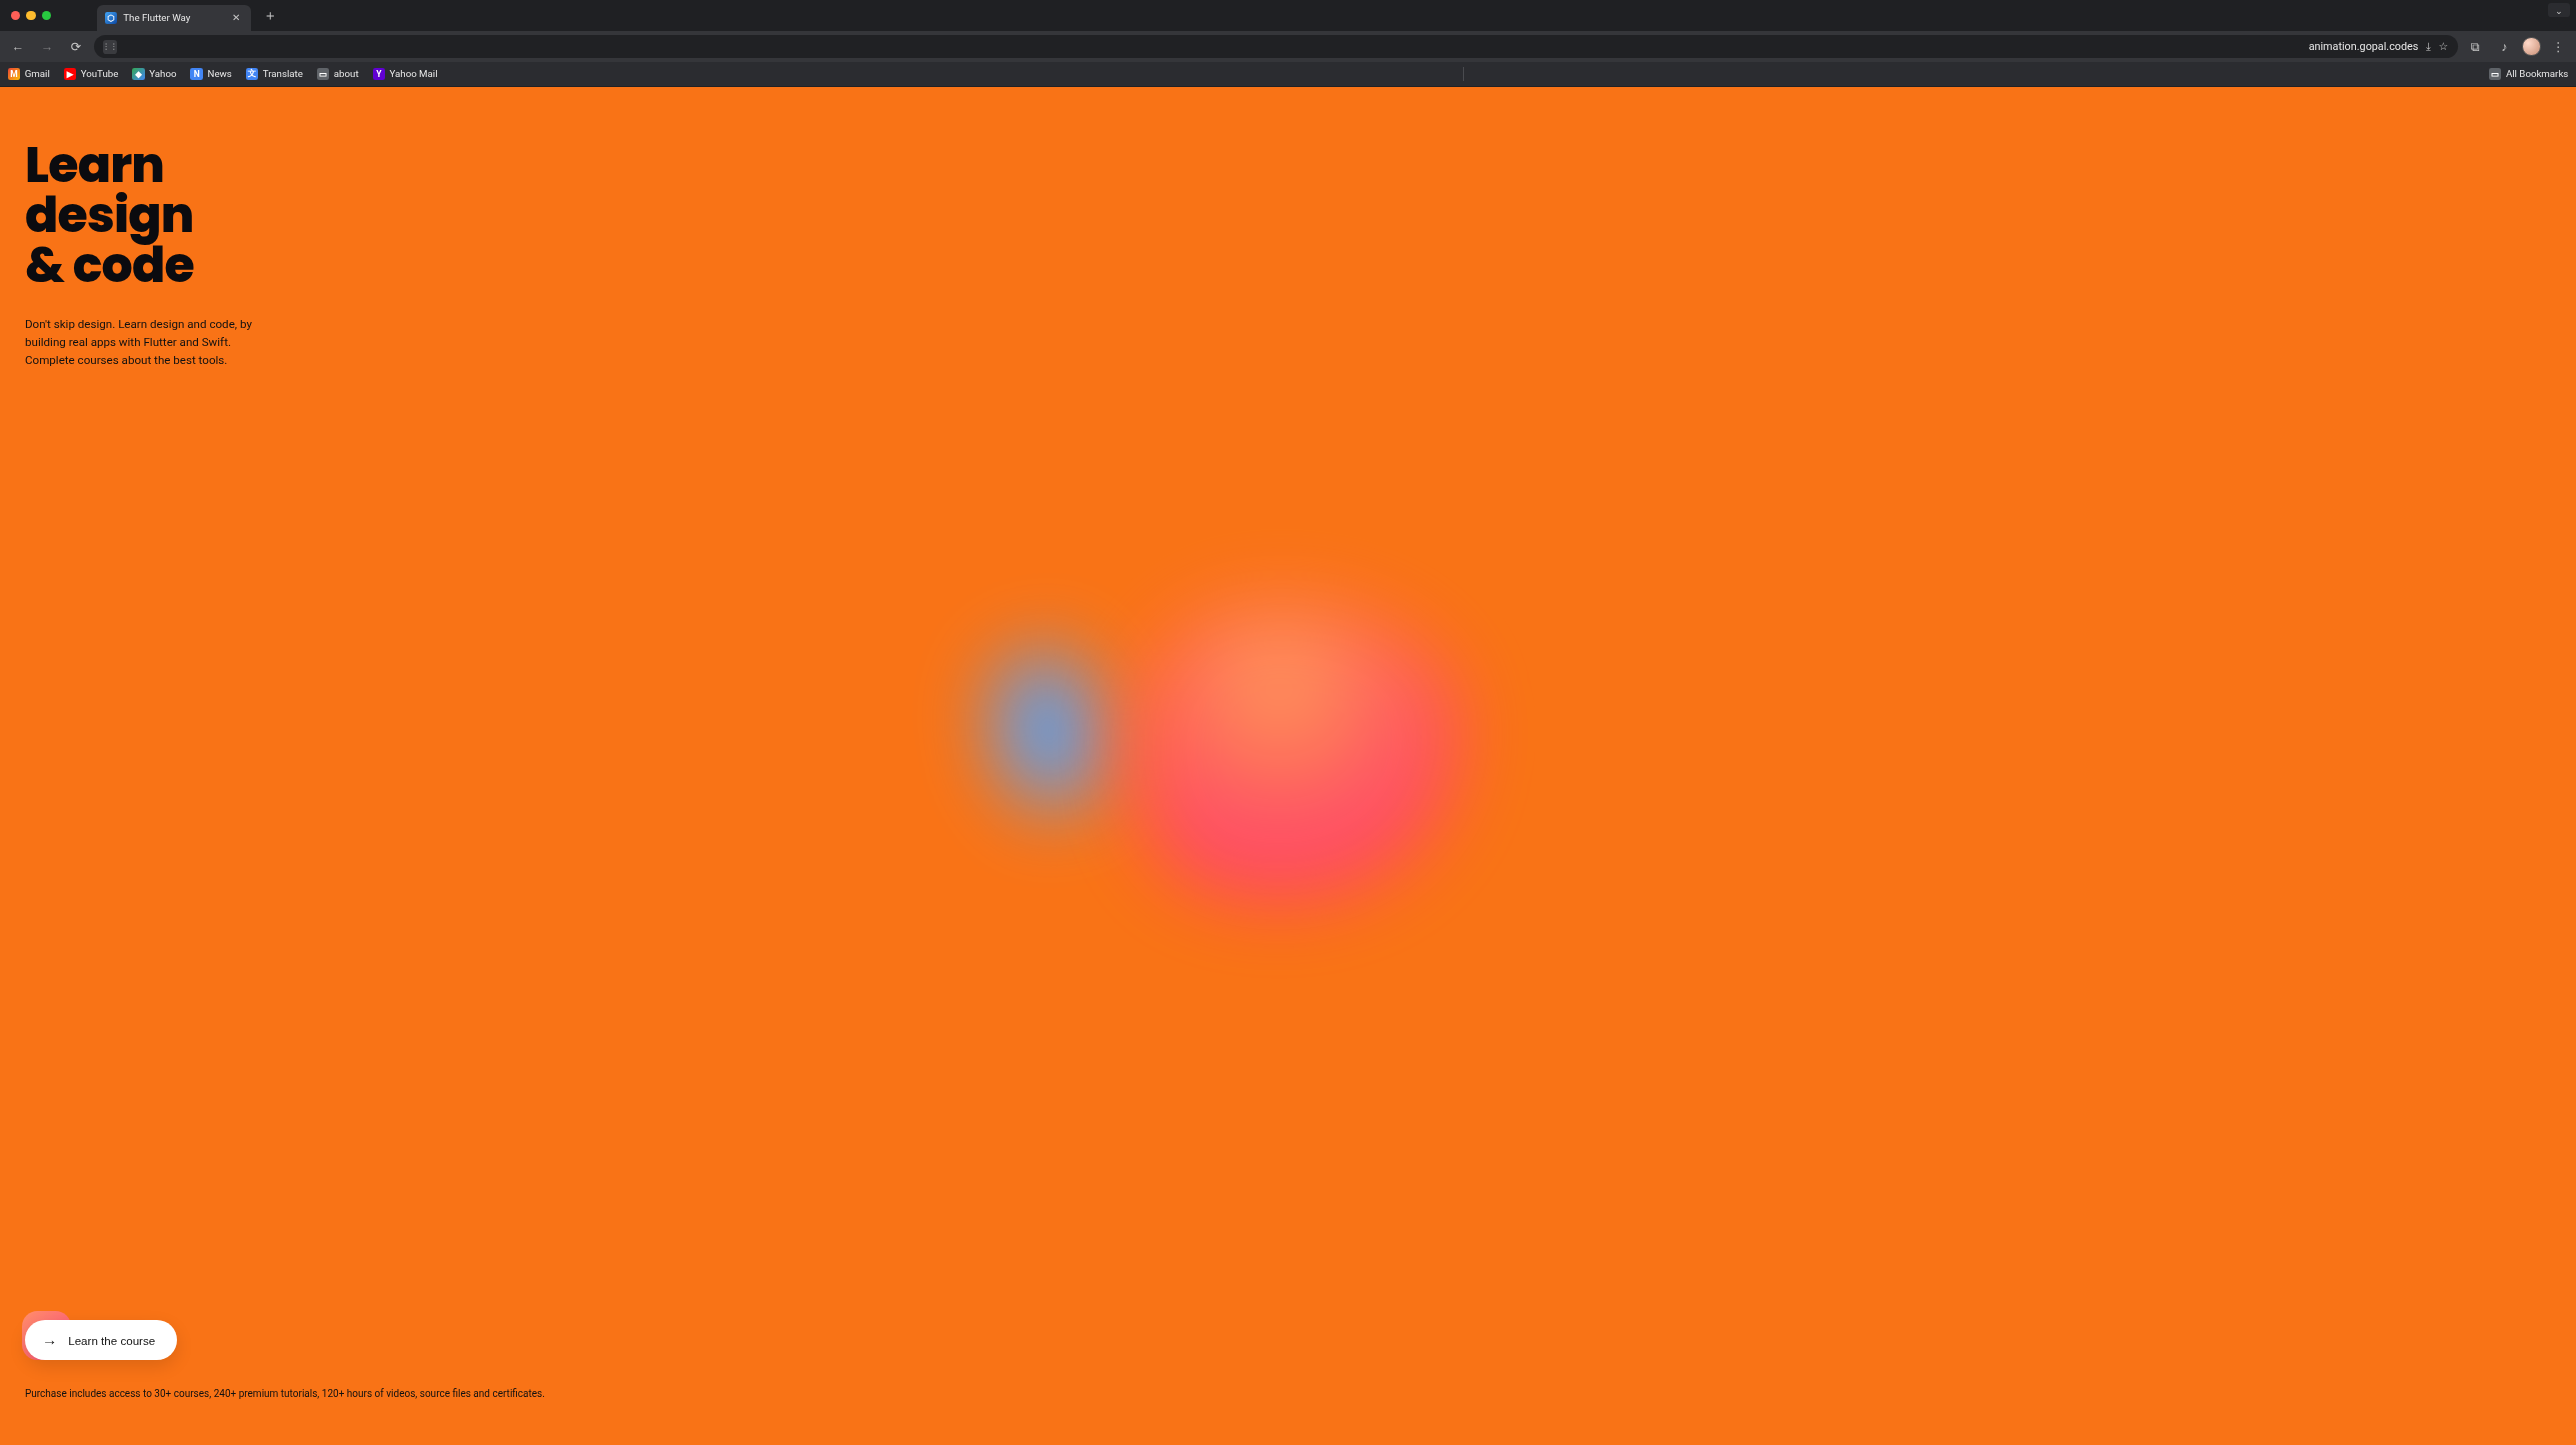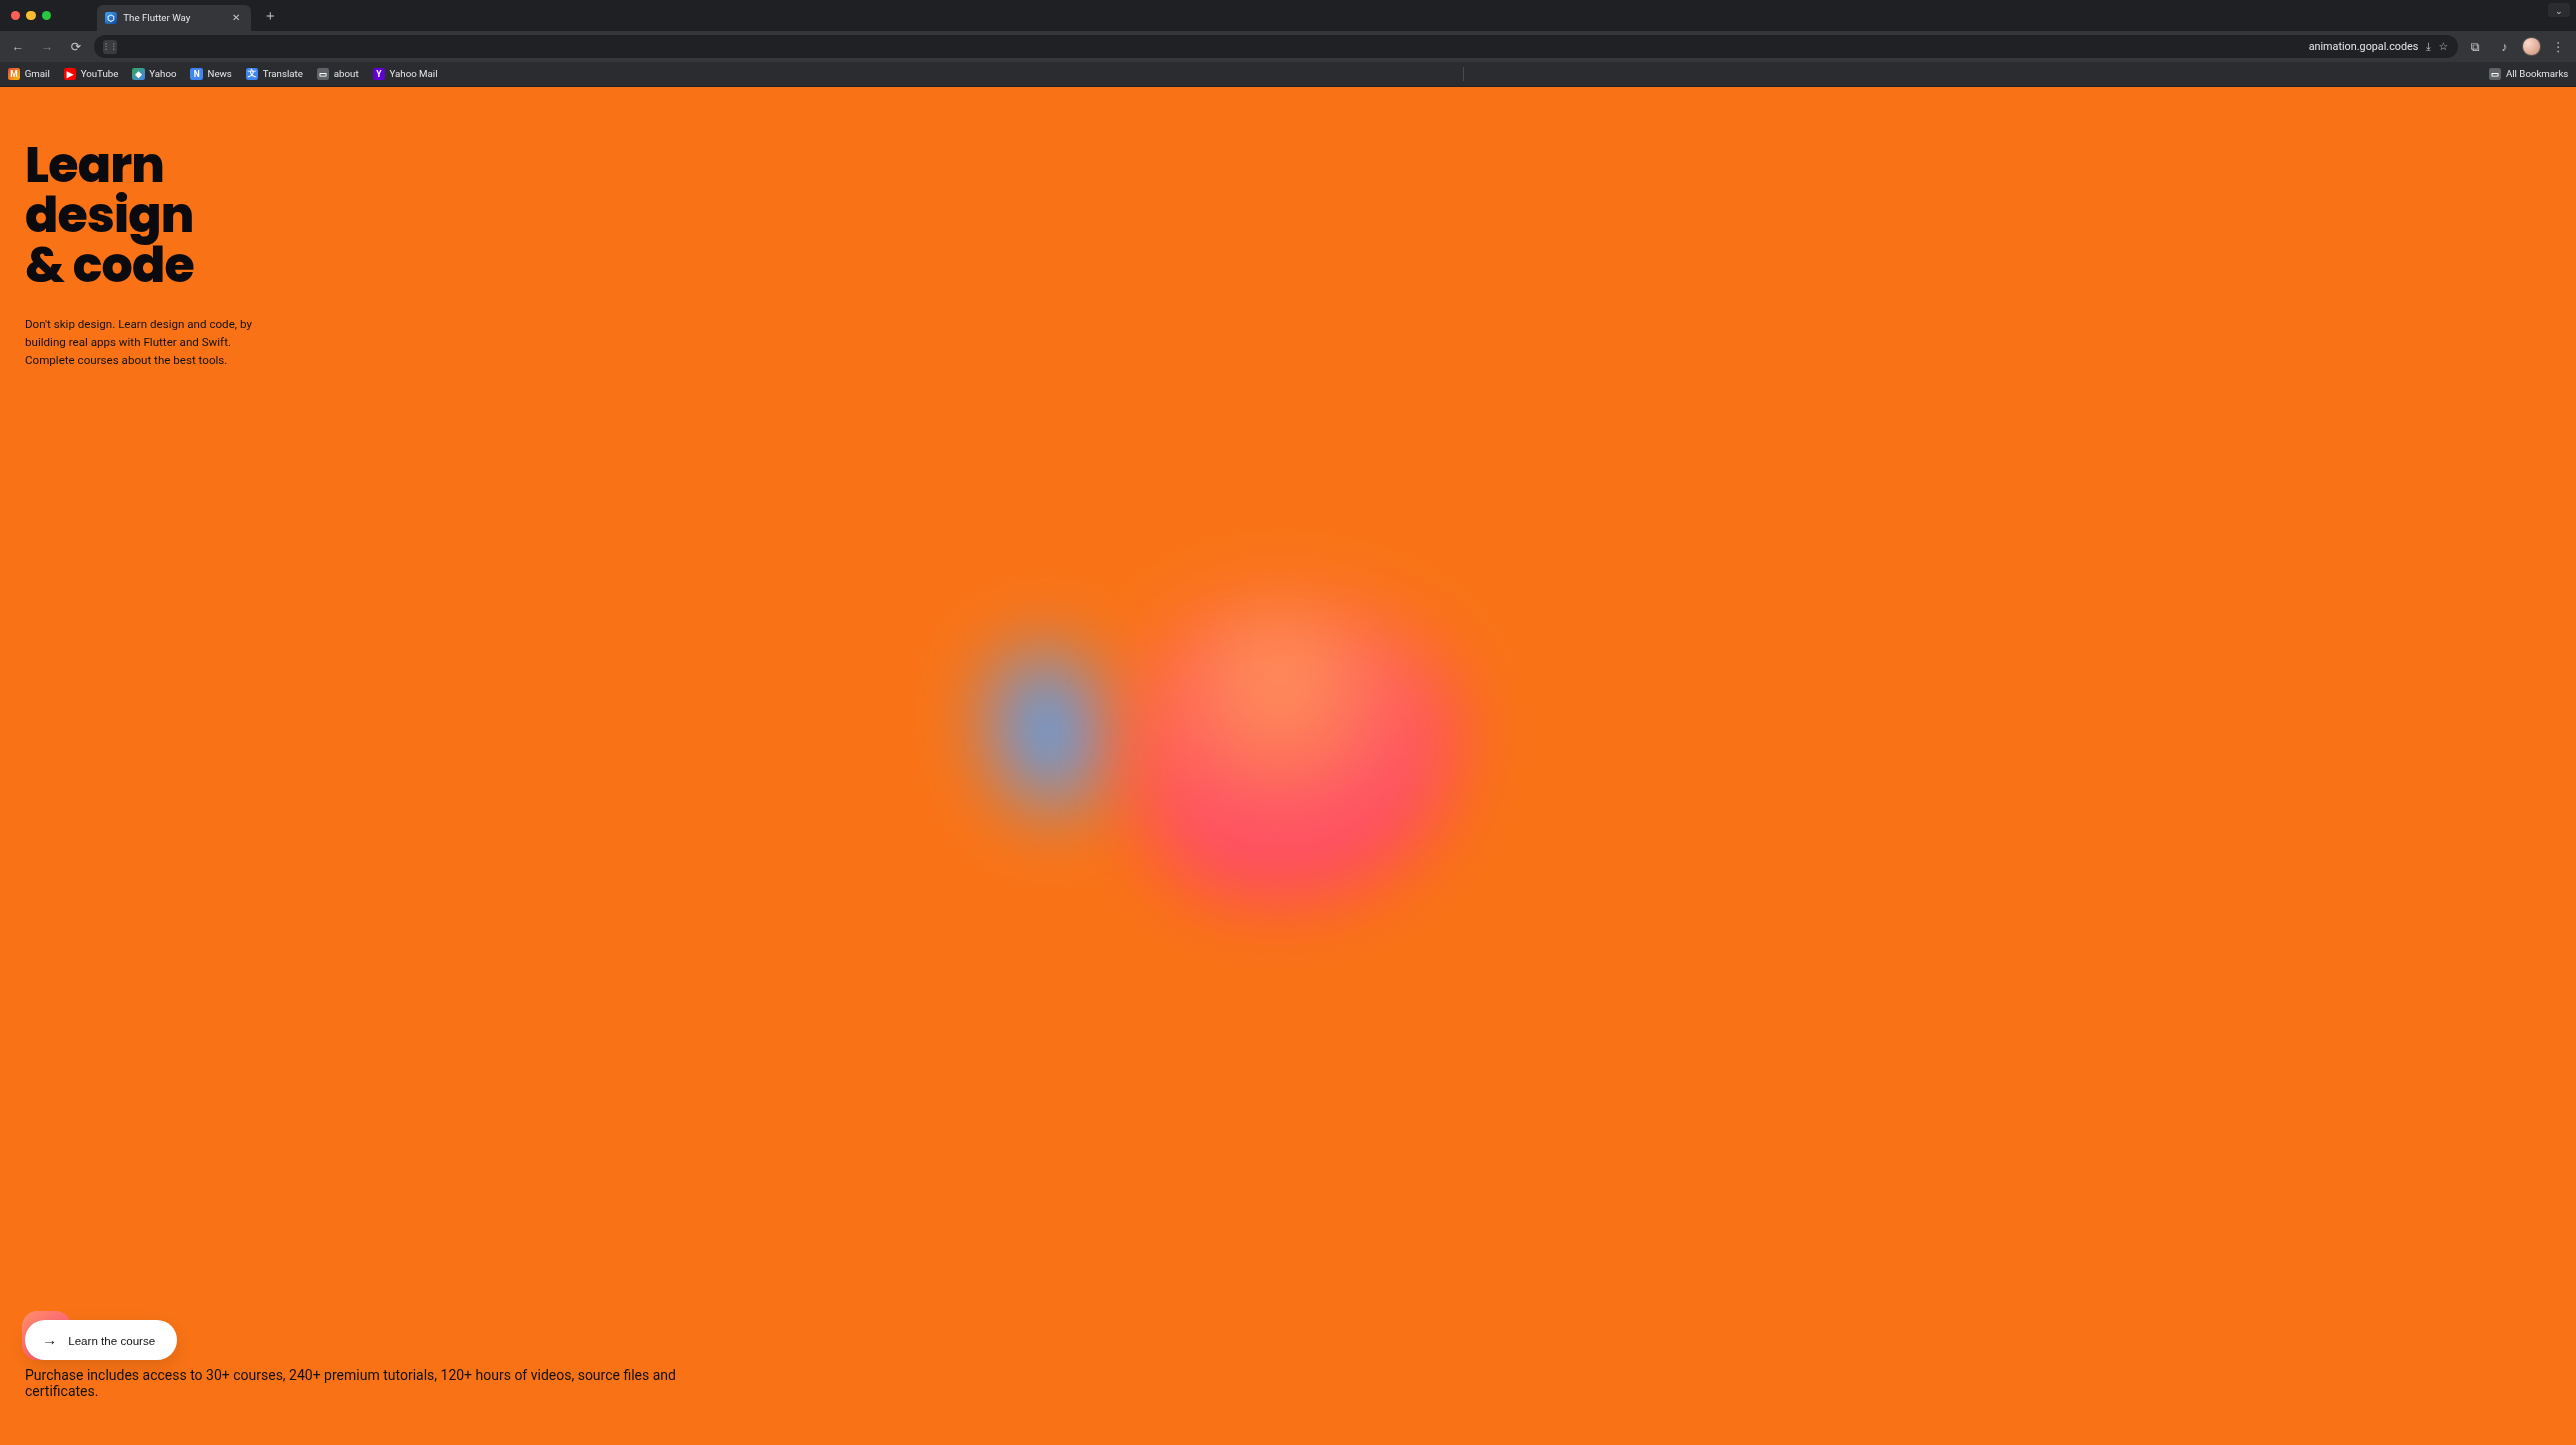--- a/index.html
+++ b/index.html
@@ -250,21 +250,21 @@
   }
   .cta .arrow {
     font-size: 15.4px;
     line-height: 1;
   }
 
   .footnote {
     position: absolute;
     left: 25px;
     bottom: 46px;
-    font-size: 14px;
+    font-size: 10px;
     color: #111;
     max-width: 695px;
   }
 </style>
 </head>
 <body>
 
 <div class="chrome">
 
   <div class="tabstrip">

